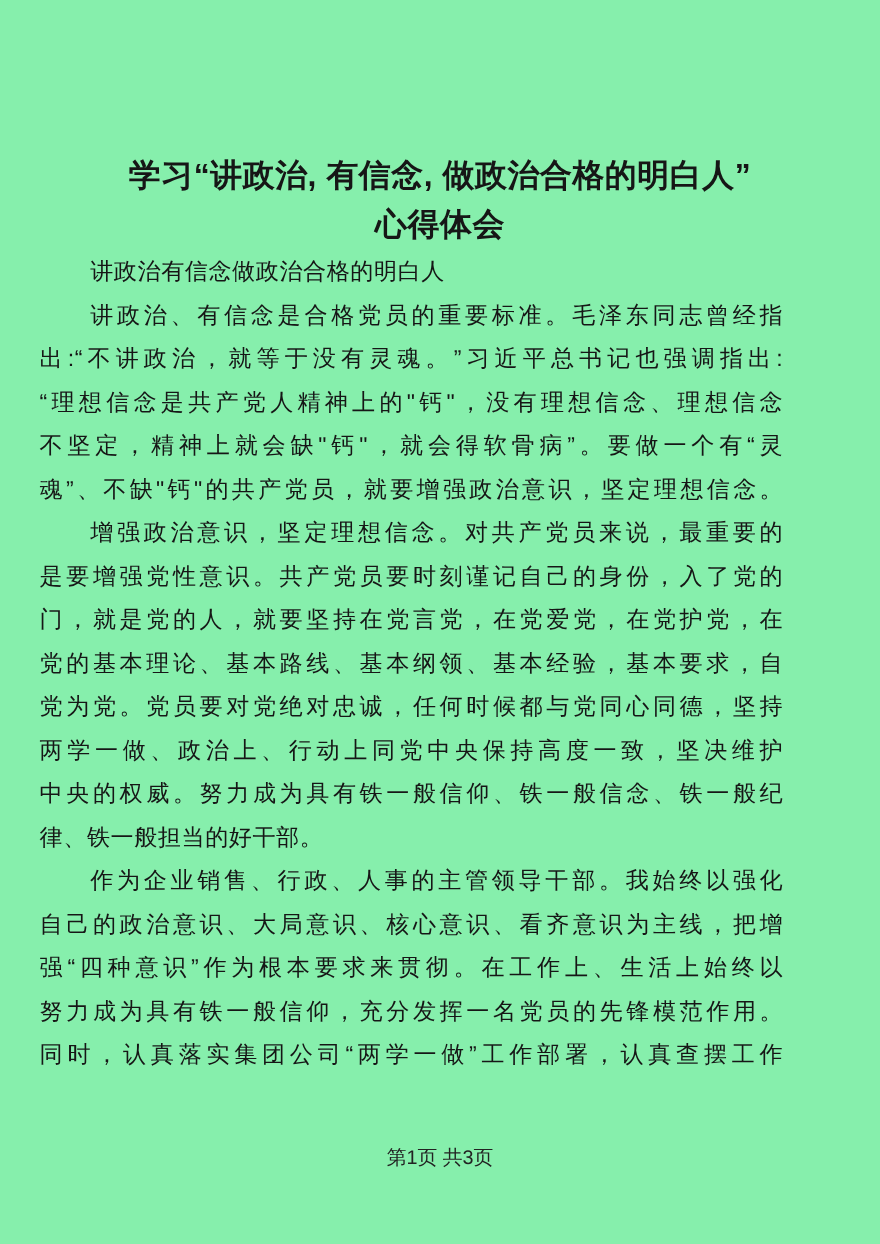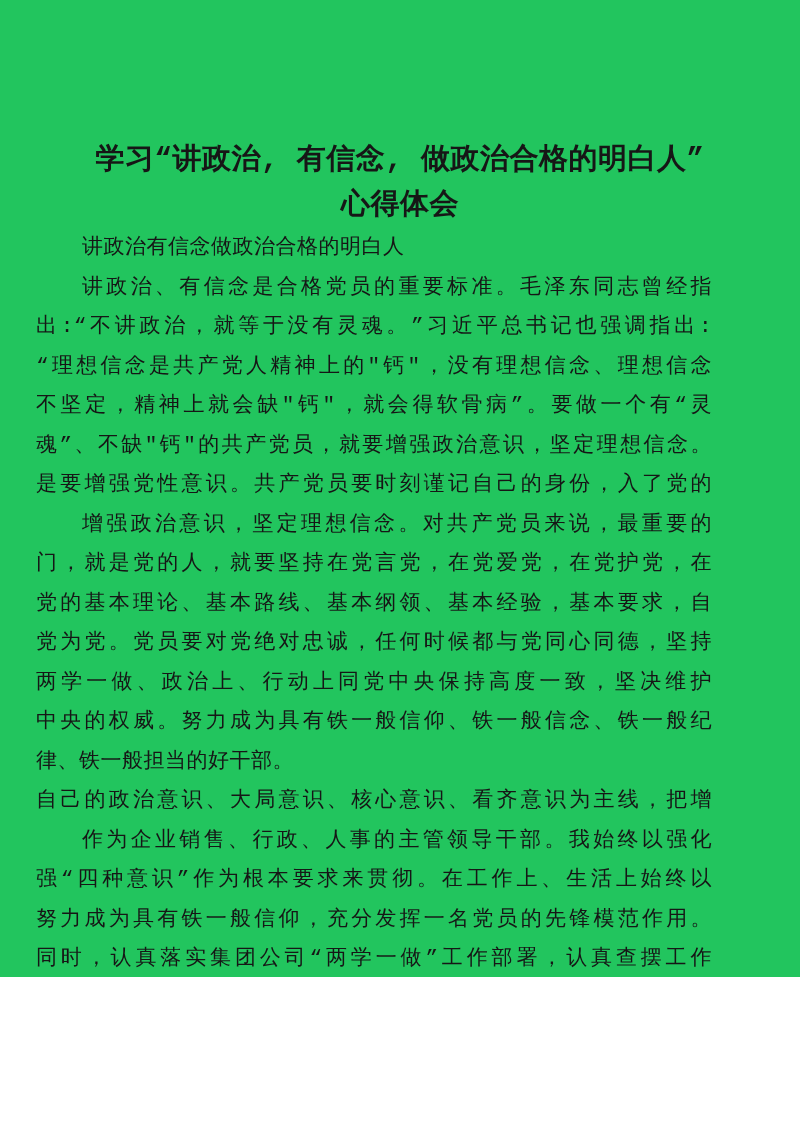--- a/index.html
+++ b/index.html
@@ -3,23 +3,23 @@
 <meta charset="utf-8">
 <style>
   html, body {
     margin: 0;
     padding: 0;
     background: #ffffff;
   }
   .page {
     position: relative;
     width: 800px;
-    height: 977px;
-    background: #22c55e;
-    font-family: Liberation Mono, monospace;
+    height: 1131px;
+    background: #86efac;
+    font-family: Liberation Sans, sans-serif;
     color: #161616;
     overflow: hidden;
   }
   .title {
     margin: 0;
     padding-top: 138px;
     font-size: 29px;
     line-height: 45px;
     font-weight: 700;
     text-align: center;
@@ -63,30 +63,30 @@
     <div>心得体会</div>
   </h1>
 
   <div class="doc-body">
     <div class="ln ind">讲政治有信念做政治合格的明白人</div>
     <div class="ln ind j">讲政治、有信念是合格党员的重要标准。毛泽东同志曾经指</div>
     <div class="ln j">出:“不讲政治，就等于没有灵魂。”习近平总书记也强调指出:</div>
     <div class="ln j">“理想信念是共产党人精神上的"钙"，没有理想信念、理想信念</div>
     <div class="ln j">不坚定，精神上就会缺"钙"，就会得软骨病”。要做一个有“灵</div>
     <div class="ln j">魂”、不缺"钙"的共产党员，就要增强政治意识，坚定理想信念。</div>
+    <div class="ln ind j">增强政治意识，坚定理想信念。对共产党员来说，最重要的</div>
     <div class="ln j">是要增强党性意识。共产党员要时刻谨记自己的身份，入了党的</div>
-    <div class="ln ind j">增强政治意识，坚定理想信念。对共产党员来说，最重要的</div>
     <div class="ln j">门，就是党的人，就要坚持在党言党，在党爱党，在党护党，在</div>
     <div class="ln j">党的基本理论、基本路线、基本纲领、基本经验，基本要求，自</div>
     <div class="ln j">党为党。党员要对党绝对忠诚，任何时候都与党同心同德，坚持</div>
     <div class="ln j">两学一做、政治上、行动上同党中央保持高度一致，坚决维护</div>
     <div class="ln j">中央的权威。努力成为具有铁一般信仰、铁一般信念、铁一般纪</div>
     <div class="ln">律、铁一般担当的好干部。</div>
+    <div class="ln ind j">作为企业销售、行政、人事的主管领导干部。我始终以强化</div>
     <div class="ln j">自己的政治意识、大局意识、核心意识、看齐意识为主线，把增</div>
-    <div class="ln ind j">作为企业销售、行政、人事的主管领导干部。我始终以强化</div>
     <div class="ln j">强“四种意识”作为根本要求来贯彻。在工作上、生活上始终以</div>
     <div class="ln j">努力成为具有铁一般信仰，充分发挥一名党员的先锋模范作用。</div>
     <div class="ln j">同时，认真落实集团公司“两学一做”工作部署，认真查摆工作</div>
   </div>
 
   <div class="footer">
     <span>第1页 共3页</span>
   </div>
 
 </div>

